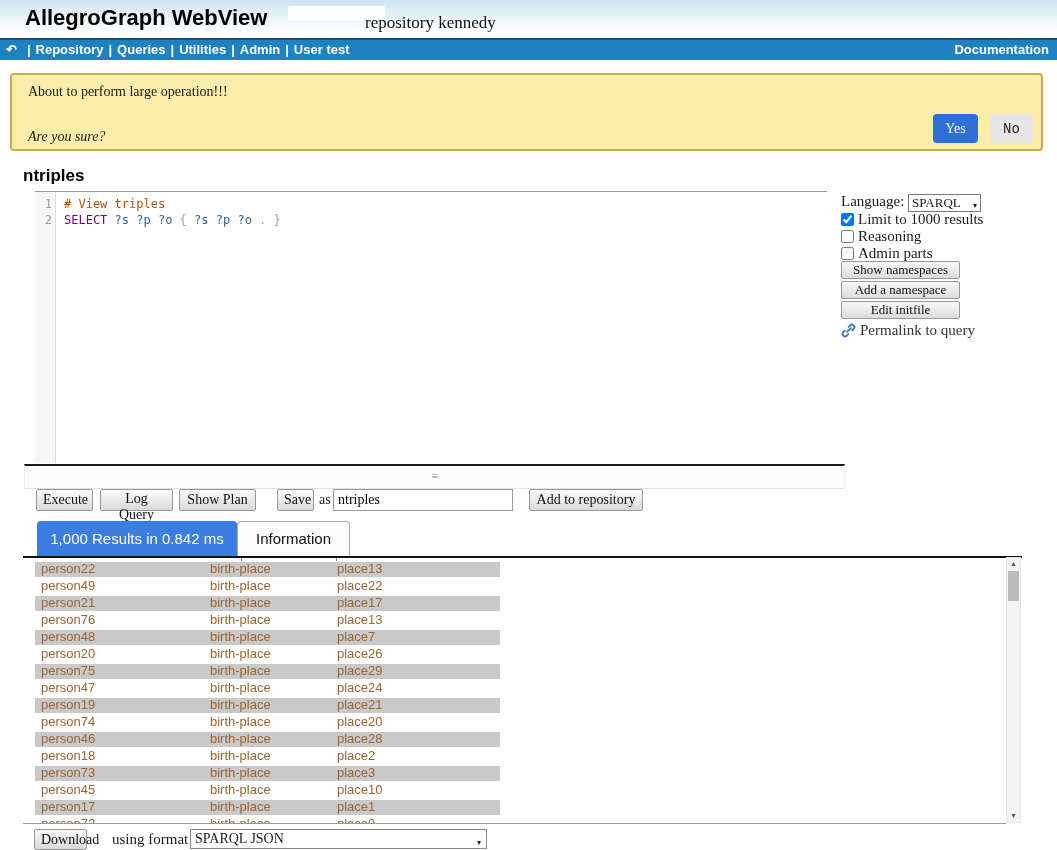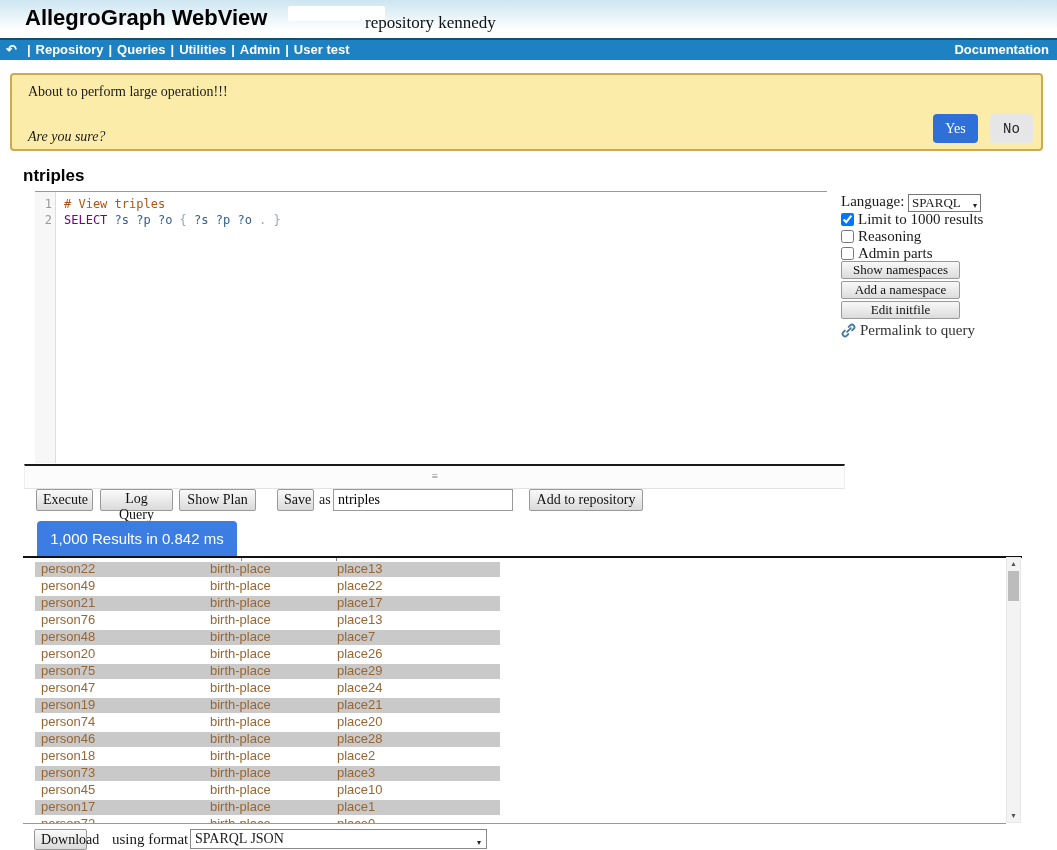--- a/index.html
+++ b/index.html
@@ -218,20 +218,21 @@
 <button class="btn btn-execute">Execute</button>
 <button class="btn btn-logquery">Log Query</button>
 <button class="btn btn-showplan">Show Plan</button>
 <button class="btn btn-save">Save</button>
 <span class="as-label">as</span>
 <input class="save-input" value="ntriples" style="">
 <button class="btn btn-addrepo">Add to repository</button>
 
 <div class="tabs" id="tabs">
     <div class="tab active">1,000 Results in 0.842 ms</div>
+    <div class="tab inactive">Information</div>
   </div>
 <div class="tab-underline"></div>
 
 <div class="results">
   <div class="tick" style="left:218px;"></div>
   <div class="tick" style="left:313px;"></div>
   <div class="table" id="results-table">
       <div class="row odd">
         <span class="c1">person22</span>
         <span class="c2">birth-place</span>

